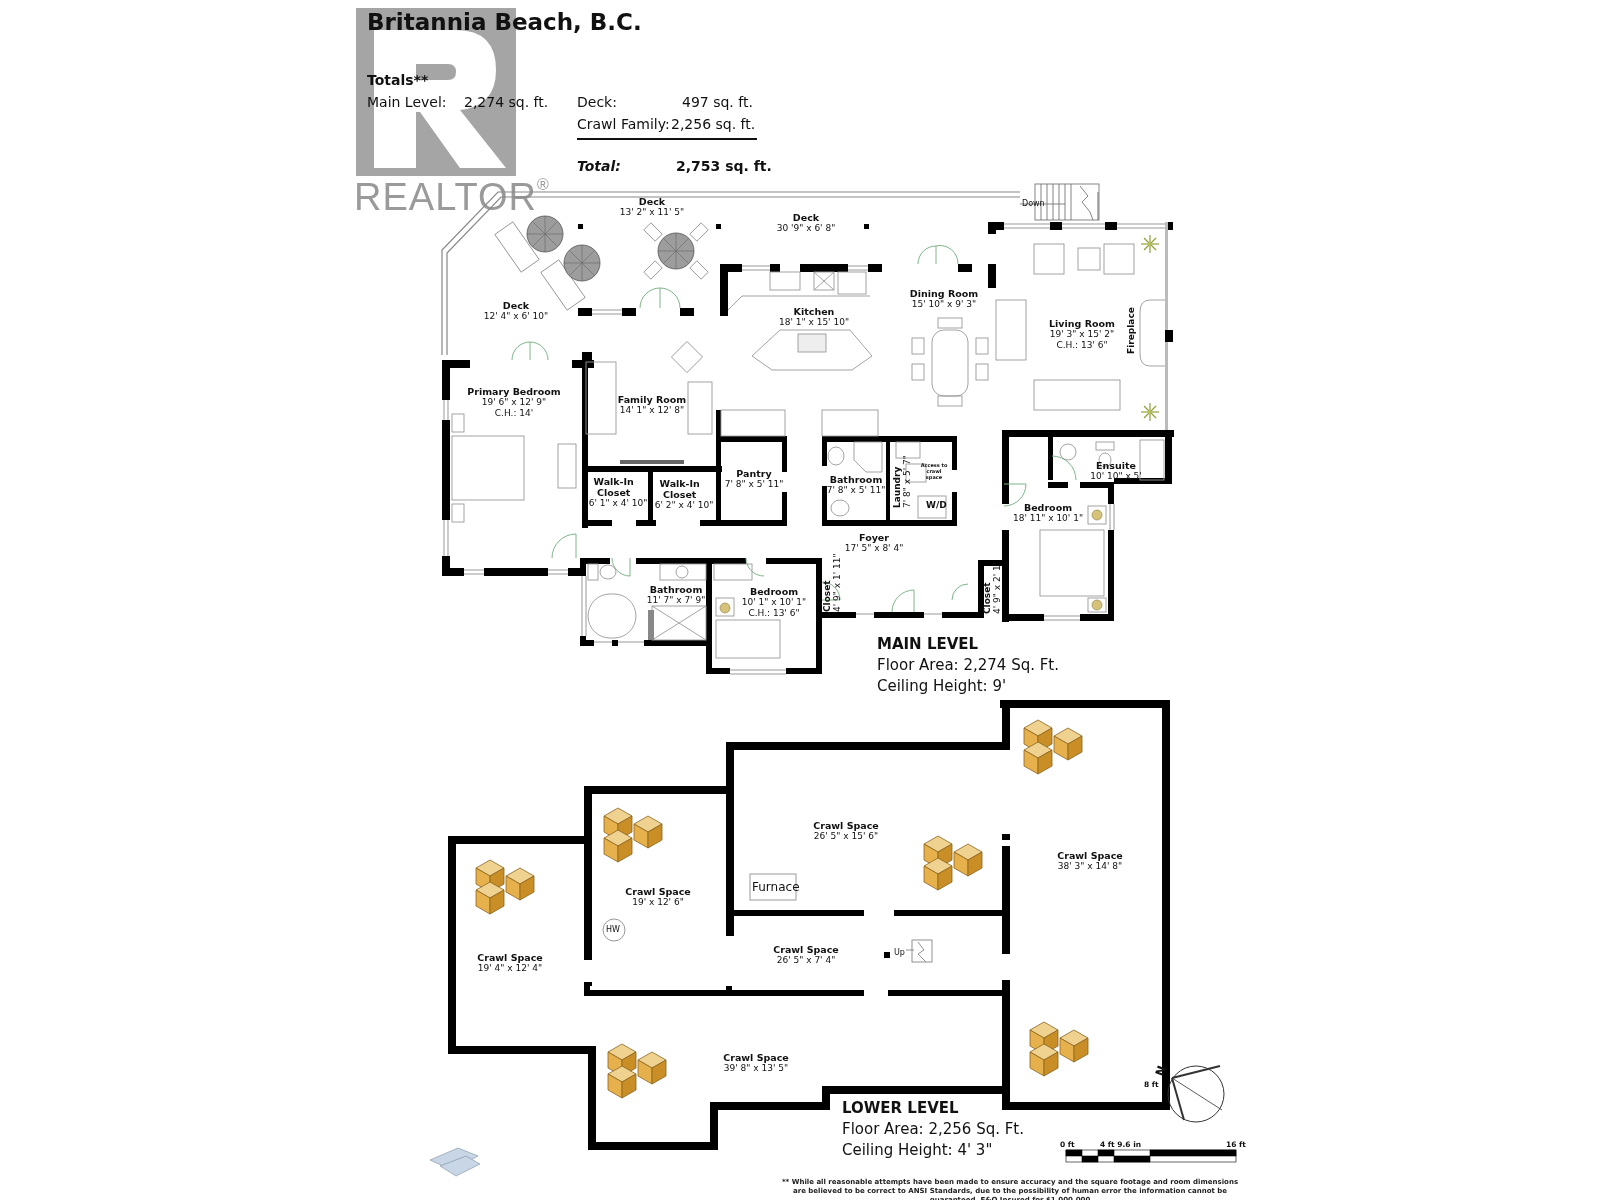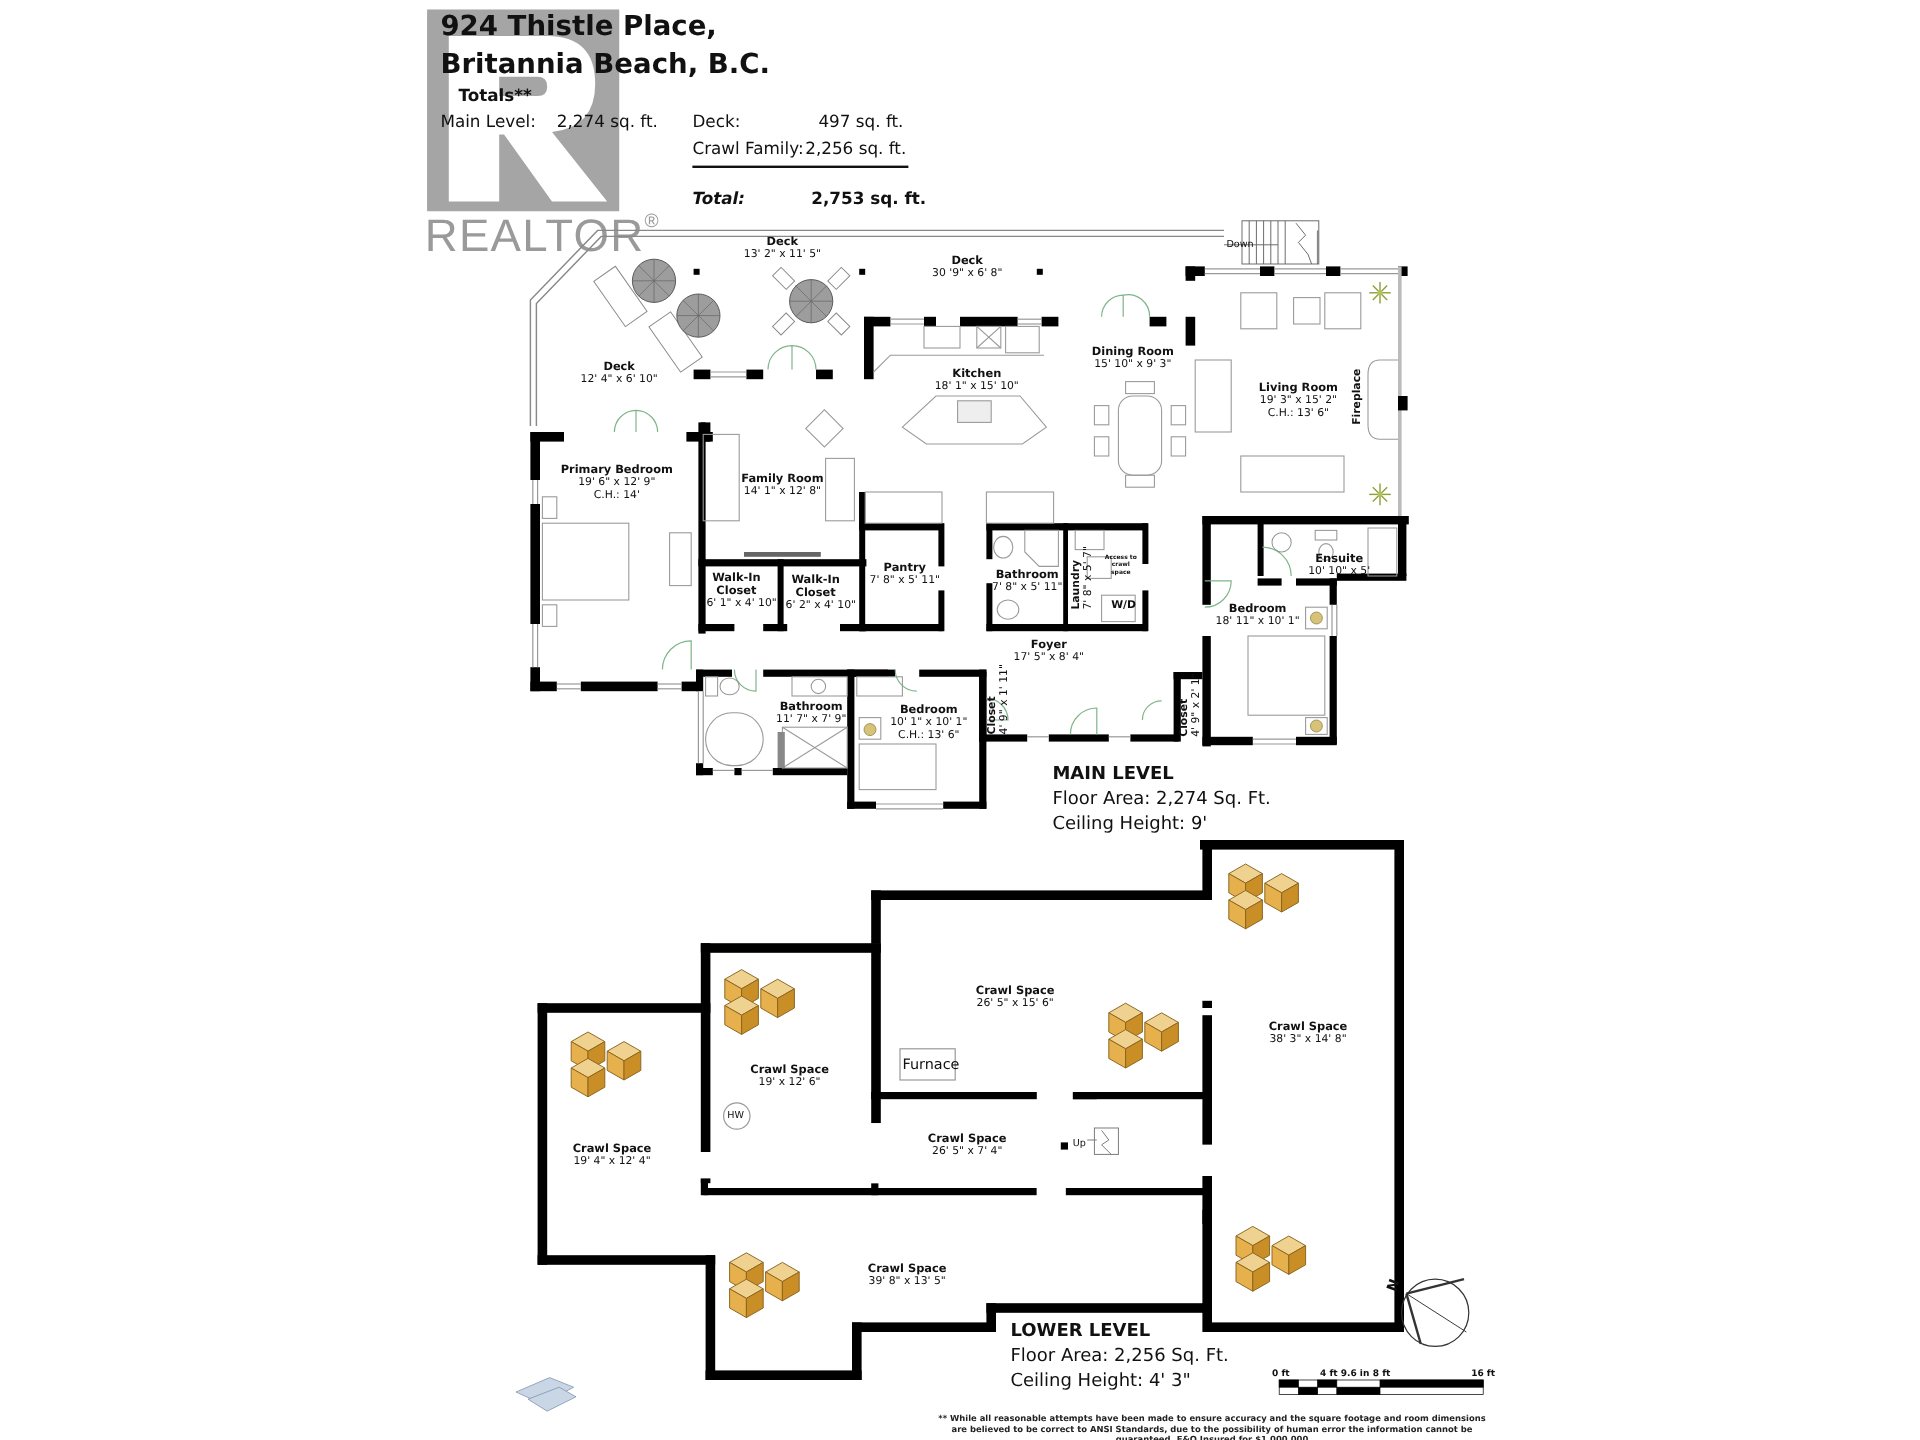--- a/index.html
+++ b/index.html
@@ -6,21 +6,21 @@
   body { width:1600px; height:1200px; position:relative; overflow:hidden; font-family:"DejaVu Sans", sans-serif; color:#111; }
   .abs { position:absolute; }
   
   .realtor-logo { left:356px; top:8px; width:160px; height:168px; }
   .realtor-box { position:absolute; left:0; top:0; width:160px; height:168px; background:#a5a5a5; }
   .realtor-word { position:absolute; left:354px; top:176px; font-family:"Liberation Sans", sans-serif; font-size:38px; letter-spacing:1px; color:#9a9a9a; }
   .realtor-word sup { font-size:16px; vertical-align:top; }
   
   .title { left:367px; top:6px; font-family:"DejaVu Sans", sans-serif; font-weight:bold; font-size:23px; line-height:32px; color:#111; }
   .title div { white-space:nowrap; }
-  .totals-h { left:382px; top:72px; font-weight:bold; font-size:14px; }
+  .totals-h { left:367px; top:72px; font-weight:bold; font-size:14px; }
   .tot { font-size:14px; white-space:nowrap; }
   .rule { background:#111; height:2px; }
   
   .room { position:absolute; text-align:center; font-size:9px; line-height:11px; white-space:nowrap; transform:translateX(-50%); color:#111; }
   .room .n { font-weight:bold; font-size:9.5px; }
   .vlabel { position:absolute; font-size:9px; line-height:10px; white-space:nowrap; transform-origin:left top; transform:rotate(-90deg); }
   .vlabel .n { font-weight:bold; }
   .level-block { position:absolute; font-size:15px; line-height:21px; white-space:nowrap; }
   .level-block .h { font-weight:bold; font-size:15px; }
   .footer-note { left:780px; top:1178px; width:460px; font-size:7px; line-height:9px; text-align:center; font-weight:bold; color:#222; }
@@ -37,21 +37,20 @@
   <div class="realtor-box">
     <svg width="160" height="168" viewBox="0 0 160 168">
       <rect x="0" y="0" width="160" height="168" fill="#a5a5a5"></rect>
       <path d="M18 22 H100 Q140 22 140 62 Q140 98 104 102 L150 160 H104 L64 104 H60 V160 H18 Z M60 56 V72 H92 Q100 72 100 64 Q100 56 92 56 Z" fill="#ffffff"></path>
     </svg>
   </div>
 </div>
 <div class="abs realtor-word"><span>REALTOR</span><sup>®</sup></div>
 
 <div class="abs title">
-  <div>924 Thistle Place,</div>
   <div>Britannia Beach, B.C.</div>
 </div>
 
 <div class="abs totals-h">Totals**</div>
 <div class="abs tot" style="left:367px;top:94px;">Main Level:</div>
 <div class="abs tot" style="left:464px;top:94px;">2,274 sq. ft.</div>
 <div class="abs tot" style="left:577px;top:94px;">Deck:</div>
 <div class="abs tot" style="left:682px;top:94px;">497 sq. ft.</div>
 <div class="abs tot" style="left:577px;top:116px;">Crawl Family:</div>
 <div class="abs tot" style="left:671px;top:116px;">2,256 sq. ft.</div>
@@ -559,20 +558,20 @@
 <div class="level-block" style="left:842px;top:1098px;">
   <div class="h">LOWER LEVEL</div>
   <div>Floor Area: 2,256 Sq. Ft.</div>
   <div>Ceiling Height: 4' 3"</div>
 </div>
 
 <div class="abs" style="left:1156px;top:1064px;font-size:12px;font-weight:bold;transform:rotate(-70deg);">N</div>
 
 <div class="scale-lbl" style="left:1060px;top:1140px;">0 ft</div>
 <div class="scale-lbl" style="left:1100px;top:1140px;">4 ft 9.6 in</div>
-<div class="scale-lbl" style="left:1144px;top:1140px;">8 ft</div>
+<div class="scale-lbl" style="left:1144px;top:1080px;">8 ft</div>
 <div class="scale-lbl" style="left:1226px;top:1140px;">16 ft</div>
 
 <div class="abs footer-note">** While all reasonable attempts have been made to ensure accuracy and the square footage and room dimensions are believed to be correct to ANSI Standards, due to the possibility of human error the information cannot be guaranteed. E&amp;O Insured for $1,000,000</div>
 <div class="abs bc-logo">
   <div class="bc-letters">BC</div>
   <div class="bc-sub">FLOOR PLANS</div>
 </div>
 
 </body></html>

